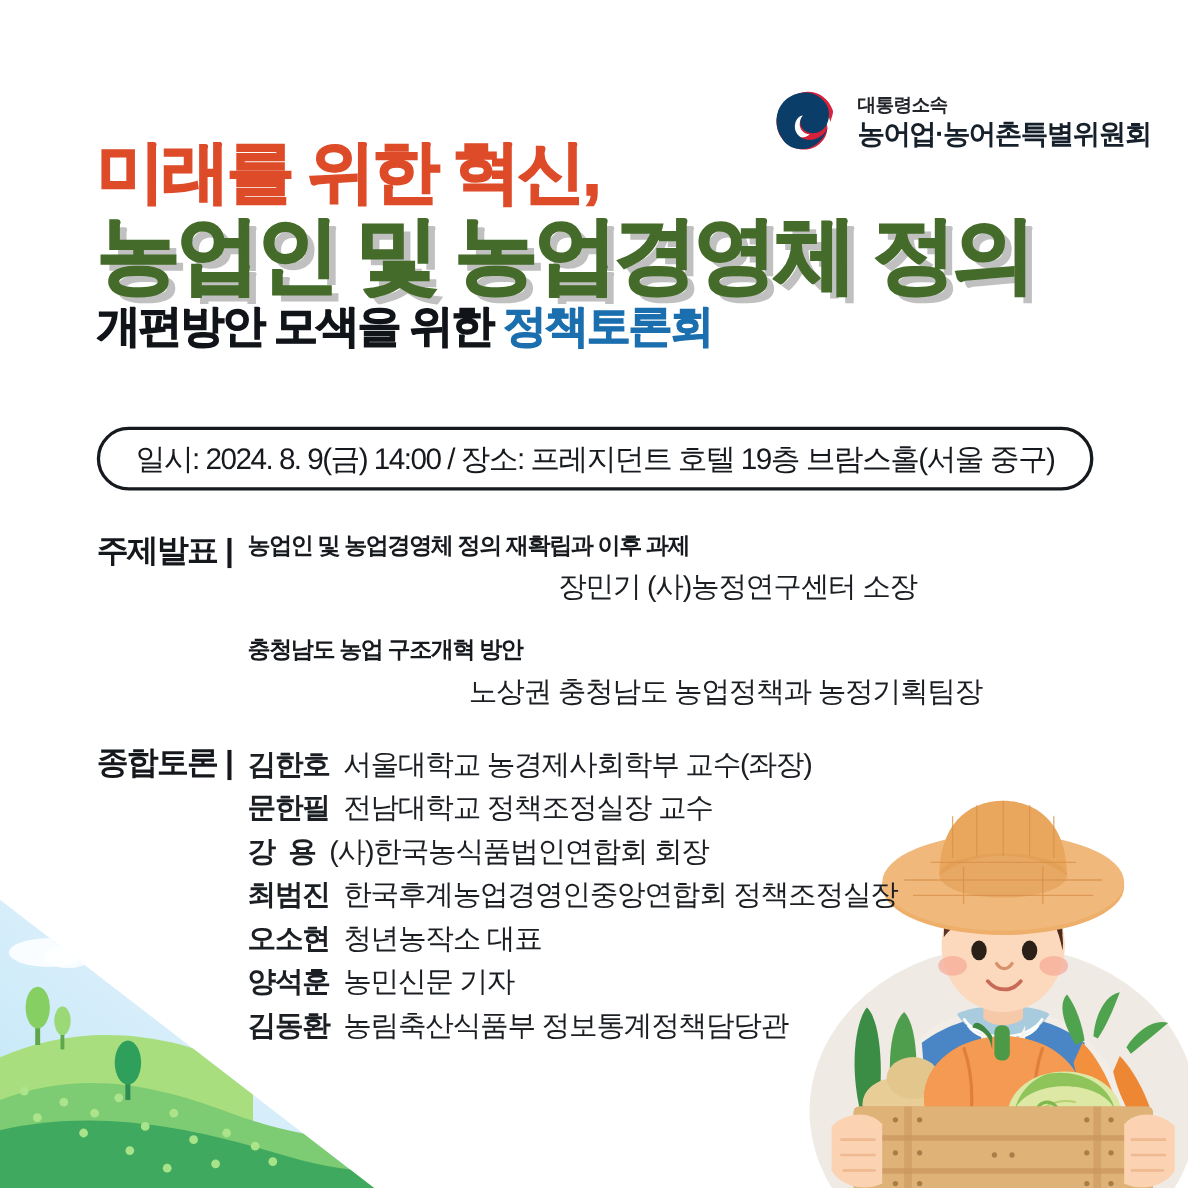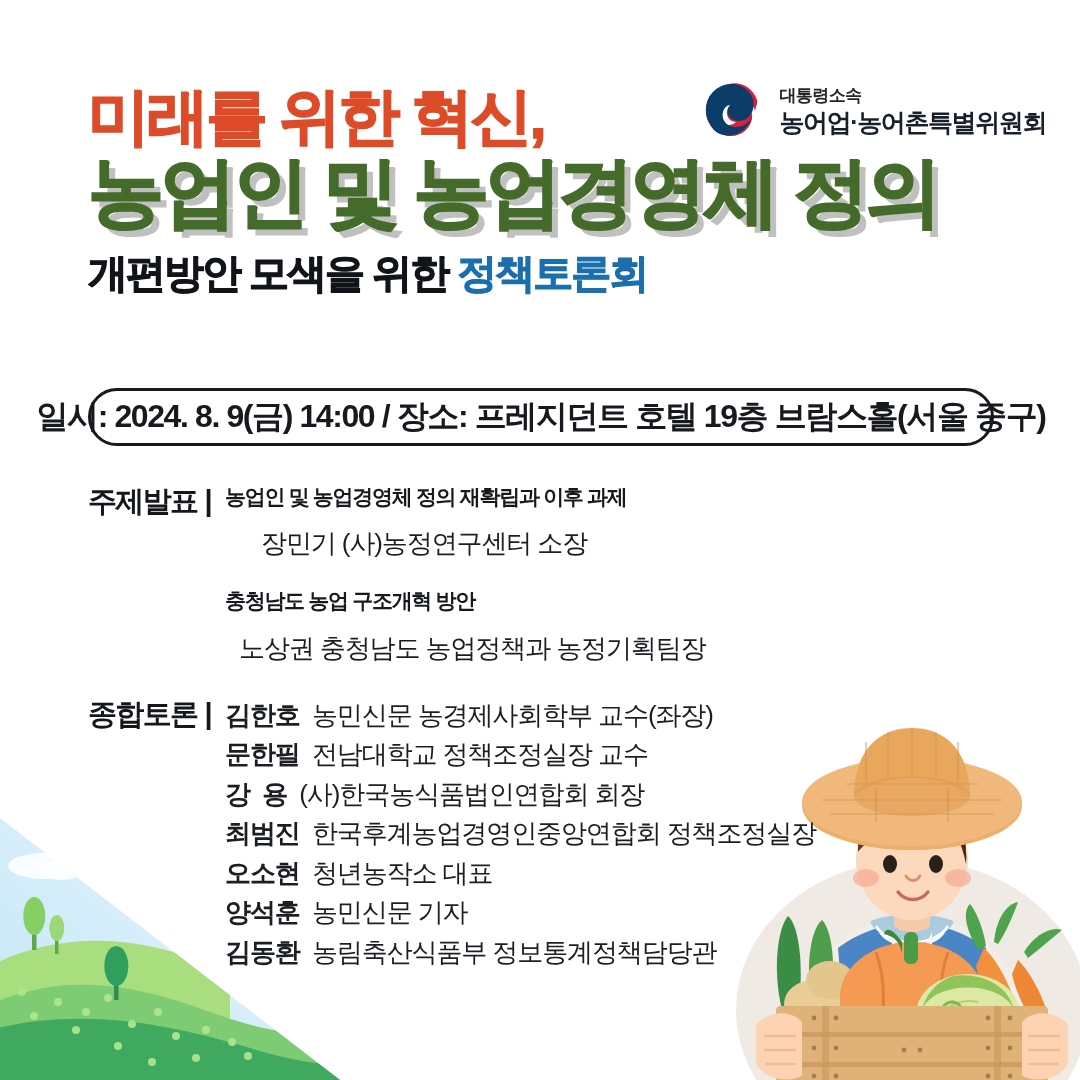--- a/index.html
+++ b/index.html
@@ -44,48 +44,48 @@
   }
   #gov-logo .logo-line2 {
     font-size:25px; font-weight:700; color:#16202b; letter-spacing:-1.4px;
     margin-top:3px;
   }
 
   
   #headings { position:absolute; left:88px; top:86px; width:900px; }
   .h-line1 {
     font-size:62px; font-weight:900; color:#DD4B28;
-    letter-spacing:-3px; line-height:1.0;
+    letter-spacing:-3px; line-height:1.0;margin-top:40px;
     -webkit-text-stroke:1.5px #DD4B28;
   }
   .h-line2 {
     font-size:76px; font-weight:900; color:#446B2A;
     letter-spacing:-3.5px; line-height:1.0;
     margin-top:6px;
     -webkit-text-stroke:2px #446B2A;
     text-shadow:7px 7px 0 rgba(140,140,140,0.55);
   }
   .h-line3 {
-    margin-top:22px;
+    margin-top:6px;
     font-size:40px; font-weight:900; letter-spacing:-2px;
     line-height:1.05; color:#111418;
     -webkit-text-stroke:1px #111418;
   }
   .h-line3 .accent { color:#1B6FAE; -webkit-text-stroke:1px #1B6FAE; }
 
   
   #info-pill {
     position:absolute; left:88px; top:388px;
     width:906px; height:58px;
     border:3px solid #16191d;
     border-radius:32px;
     display:flex; align-items:center; justify-content:center;
   }
   #info-pill .pill-text {
-    font-size:32px; font-weight:700; color:#16191d;
+    font-size:27px; font-weight:400; color:#16191d;
     letter-spacing:-1.4px; white-space:nowrap;
   }
 
   
   #program { position:absolute; left:0; top:483px; width:1080px; }
 
   .block { position:relative; }
   .block + .block { margin-top:30px; }
 
   .block-row { display:flex; align-items:flex-start; }
@@ -96,21 +96,21 @@
     letter-spacing:-1.6px; line-height:1.25;
   }
   .block-label .bar { margin-left:7px; font-weight:700; }
 
   .block-body { flex:1; padding-left:13px; }
 
   .topic {
     font-size:21px; font-weight:700; color:#16191d;
     letter-spacing:-1.3px; line-height:1.3;
   }
-  .topic + .speaker { margin-top:16px; }
+  .topic + .speaker { margin-top:6px;text-align:center; }
   .speaker {
     font-size:26px; font-weight:500; color:#1b1e22;
     letter-spacing:-1.1px; line-height:1.35;
     padding-left:36px;
   }
   .topic.second { margin-top:26px; }
   .speaker.second { padding-left:14px; }
 
   .panelist {
     font-size:26px; font-weight:500; color:#1b1e22;
@@ -338,21 +338,21 @@
       </div>
     </div>
 
     <div class="block">
       <div class="block-row">
         <div class="block-label">
           <span>종합토론</span><span class="bar">|</span>
         </div>
         <div class="block-body">
           <div id="panelist-list">
-              <div class="panelist"><span class="pname">김한호</span><span>  농민신문 농경제사회학부 교수(좌장)</span></div>
+              <div class="panelist"><span class="pname">김한호</span><span>  서울대학교 농경제사회학부 교수(좌장)</span></div>
               <div class="panelist"><span class="pname">문한필</span><span>  전남대학교 정책조정실장 교수</span></div>
               <div class="panelist"><span class="pname">강  용</span><span>  (사)한국농식품법인연합회 회장</span></div>
               <div class="panelist"><span class="pname">최범진</span><span>  한국후계농업경영인중앙연합회 정책조정실장</span></div>
               <div class="panelist"><span class="pname">오소현</span><span>  청년농작소 대표</span></div>
               <div class="panelist"><span class="pname">양석훈</span><span>  농민신문 기자</span></div>
               <div class="panelist"><span class="pname">김동환</span><span>  농림축산식품부 정보통계정책담당관</span></div>
             </div>
         </div>
       </div>
     </div>

